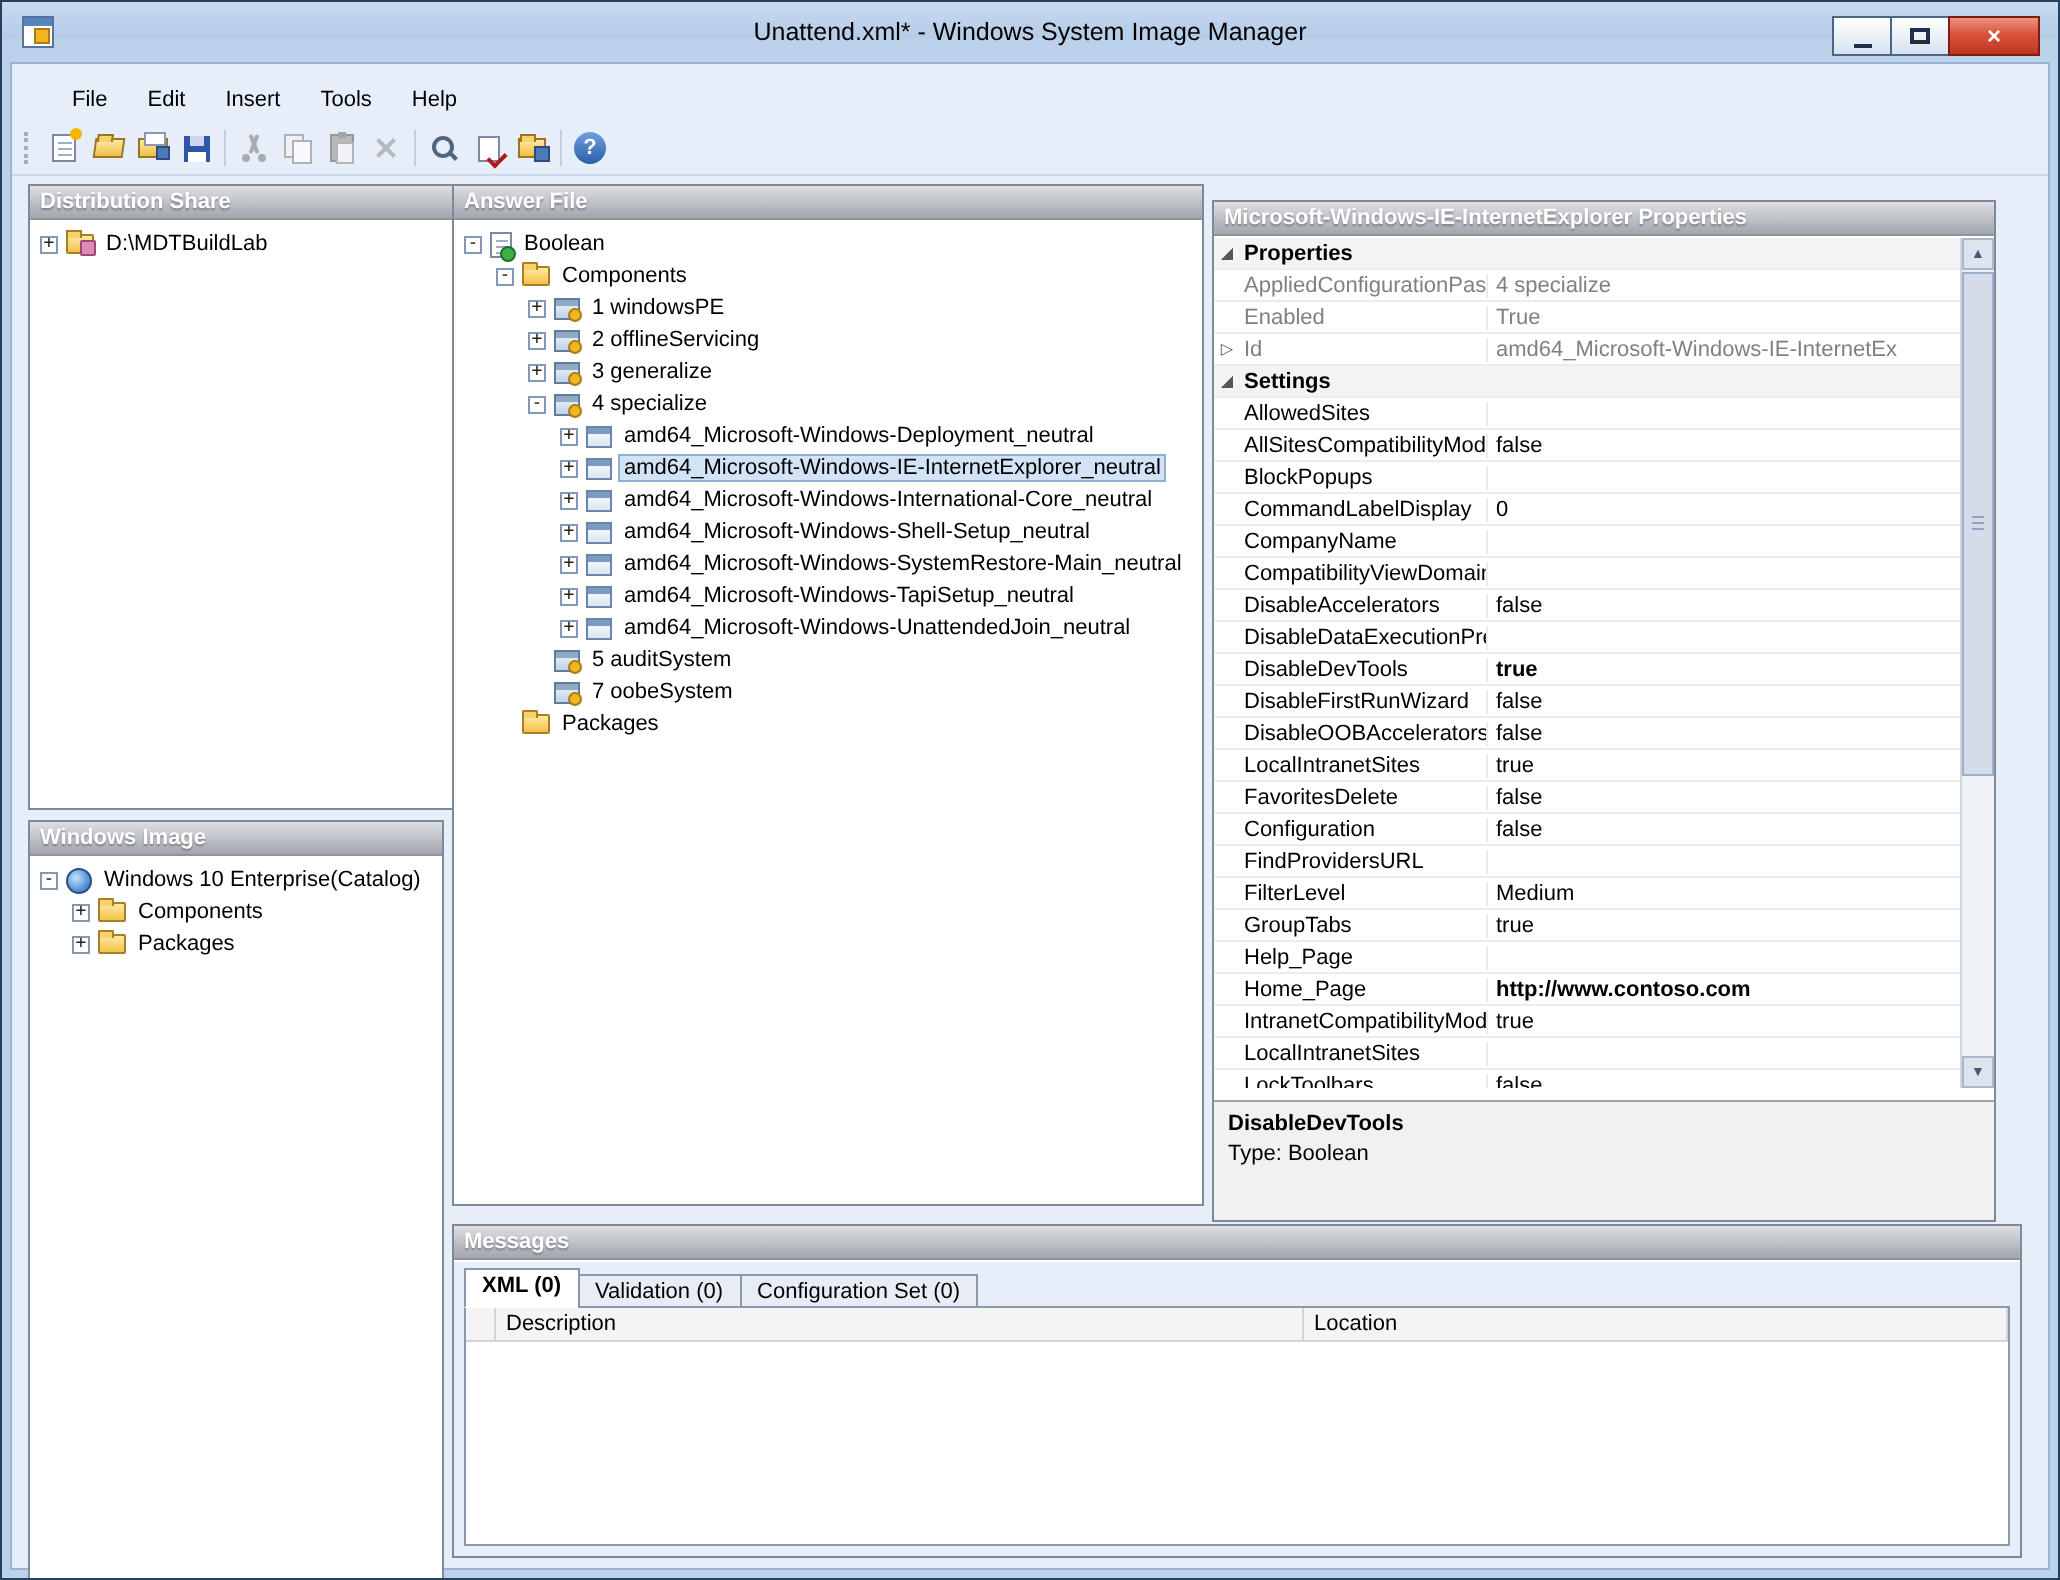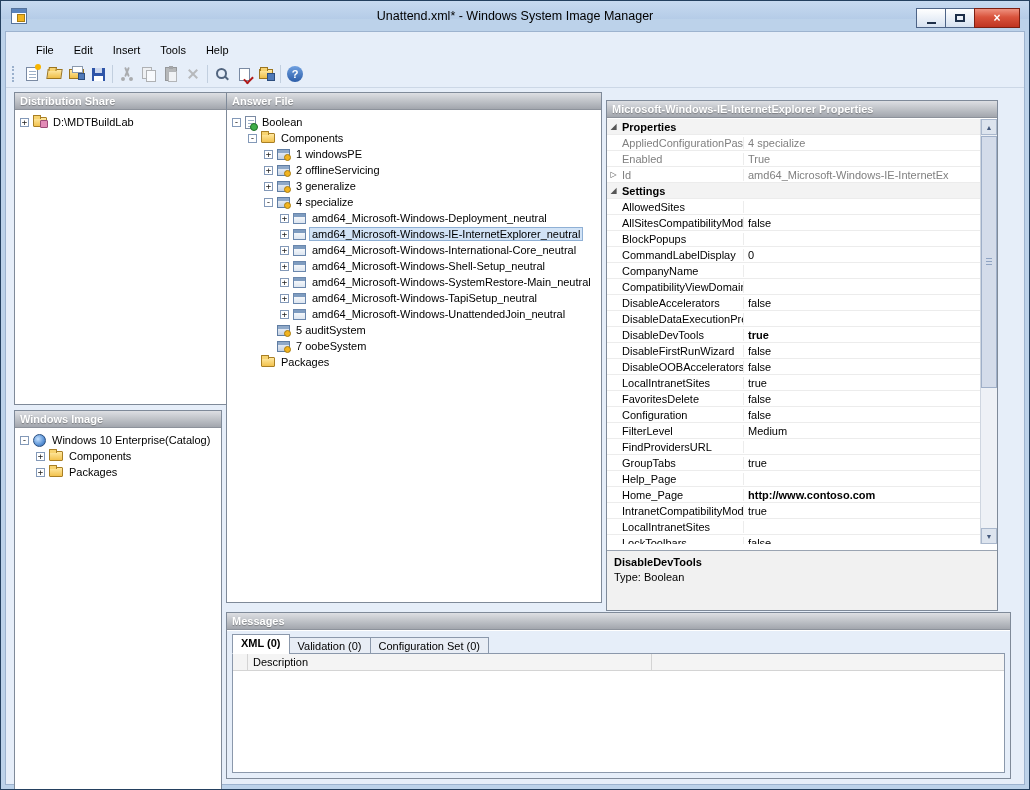--- a/index.html
+++ b/index.html
@@ -433,27 +433,27 @@
       <div class="pname">FavoritesDelete</div>
       <div class="pval">false</div>
     </div>
     <div class="prow">
       <div class="pgut"></div>
       <div class="pname">Configuration</div>
       <div class="pval">false</div>
     </div>
     <div class="prow">
       <div class="pgut"></div>
+      <div class="pname">FindProvidersURL</div>
+      <div class="pval"></div>
+    </div>
+    <div class="prow">
+      <div class="pgut"></div>
       <div class="pname">FilterLevel</div>
       <div class="pval">Medium</div>
-    </div>
-    <div class="prow">
-      <div class="pgut"></div>
-      <div class="pname">FindProvidersURL</div>
-      <div class="pval"></div>
     </div>
     <div class="prow">
       <div class="pgut"></div>
       <div class="pname">GroupTabs</div>
       <div class="pval">true</div>
     </div>
     <div class="prow">
       <div class="pgut"></div>
       <div class="pname">Help_Page</div>
       <div class="pval"></div>
@@ -497,16 +497,17 @@
   <div class="panel-body">
     <div class="tabs">
       <div class="tab active">XML (0)</div>
       <div class="tab">Validation (0)</div>
       <div class="tab">Configuration Set (0)</div>
     </div>
     <div class="msg-table">
       <div class="mt-header">
         <div class="mt-cell mt-gut"></div>
         <div class="mt-cell mt-desc">Description</div>
+        <div class="mt-cell mt-loc">Location</div>
       </div>
     </div>
   </div>
 </div>
 
 </body></html>

